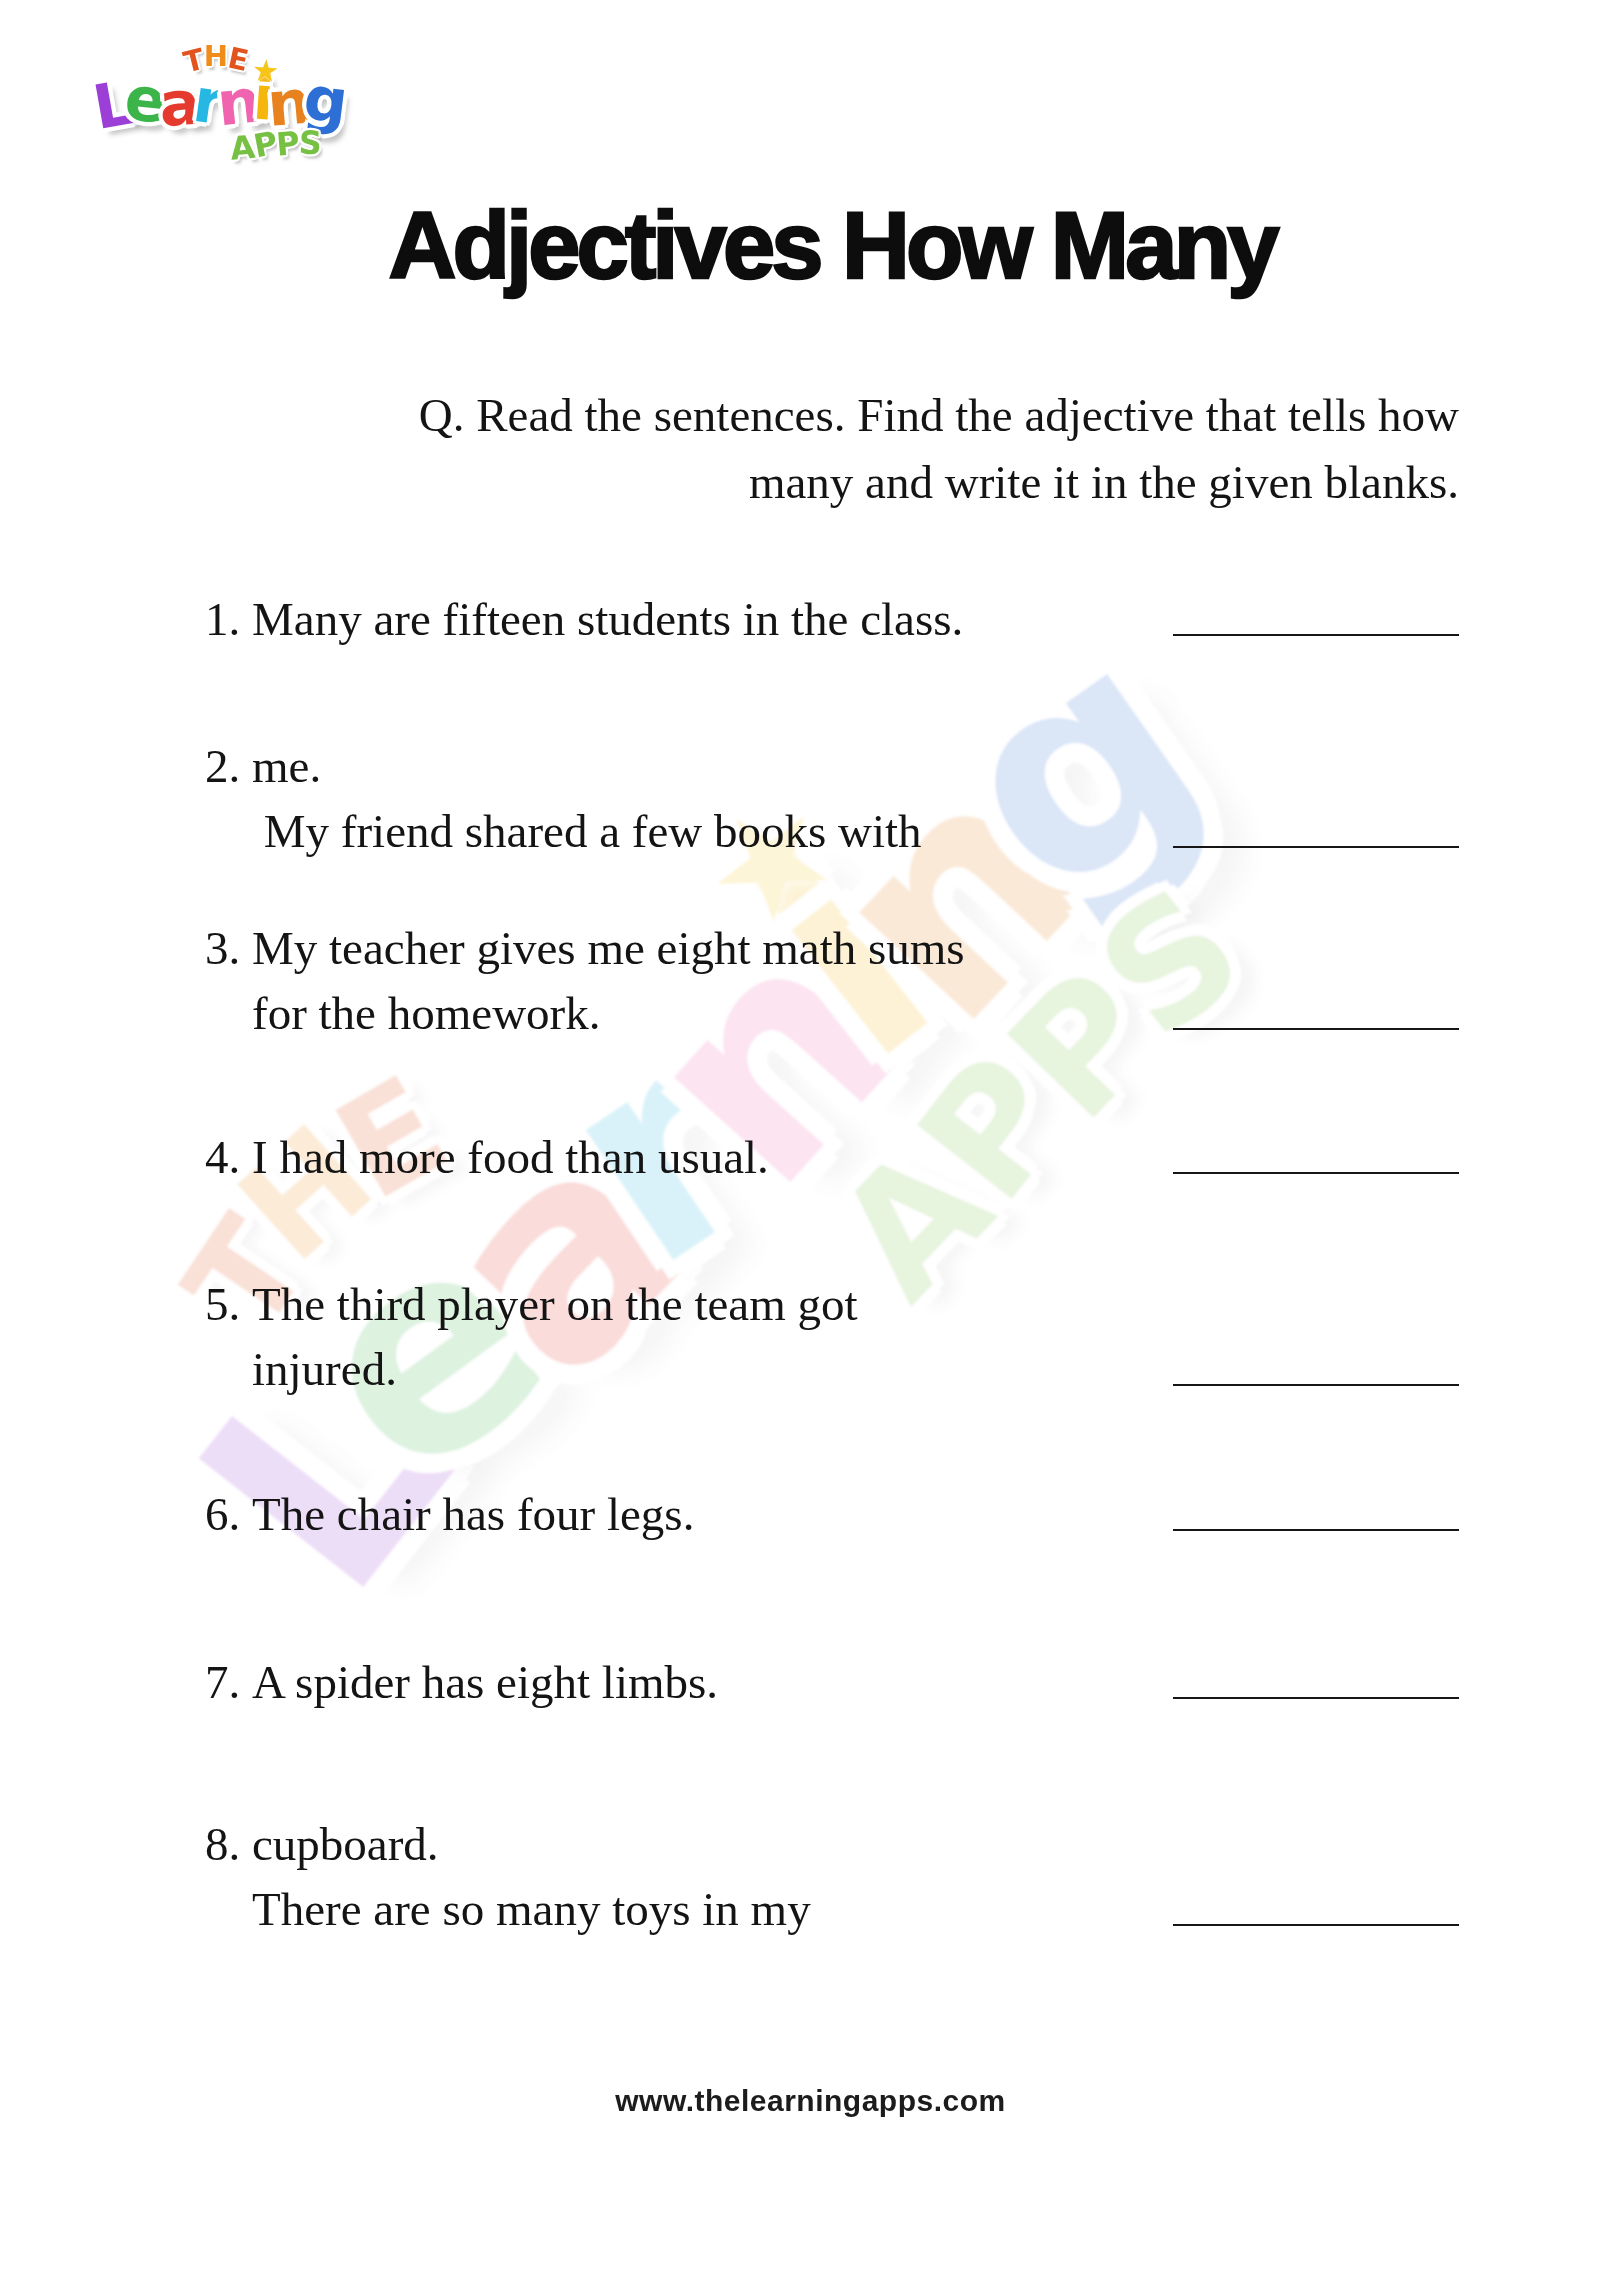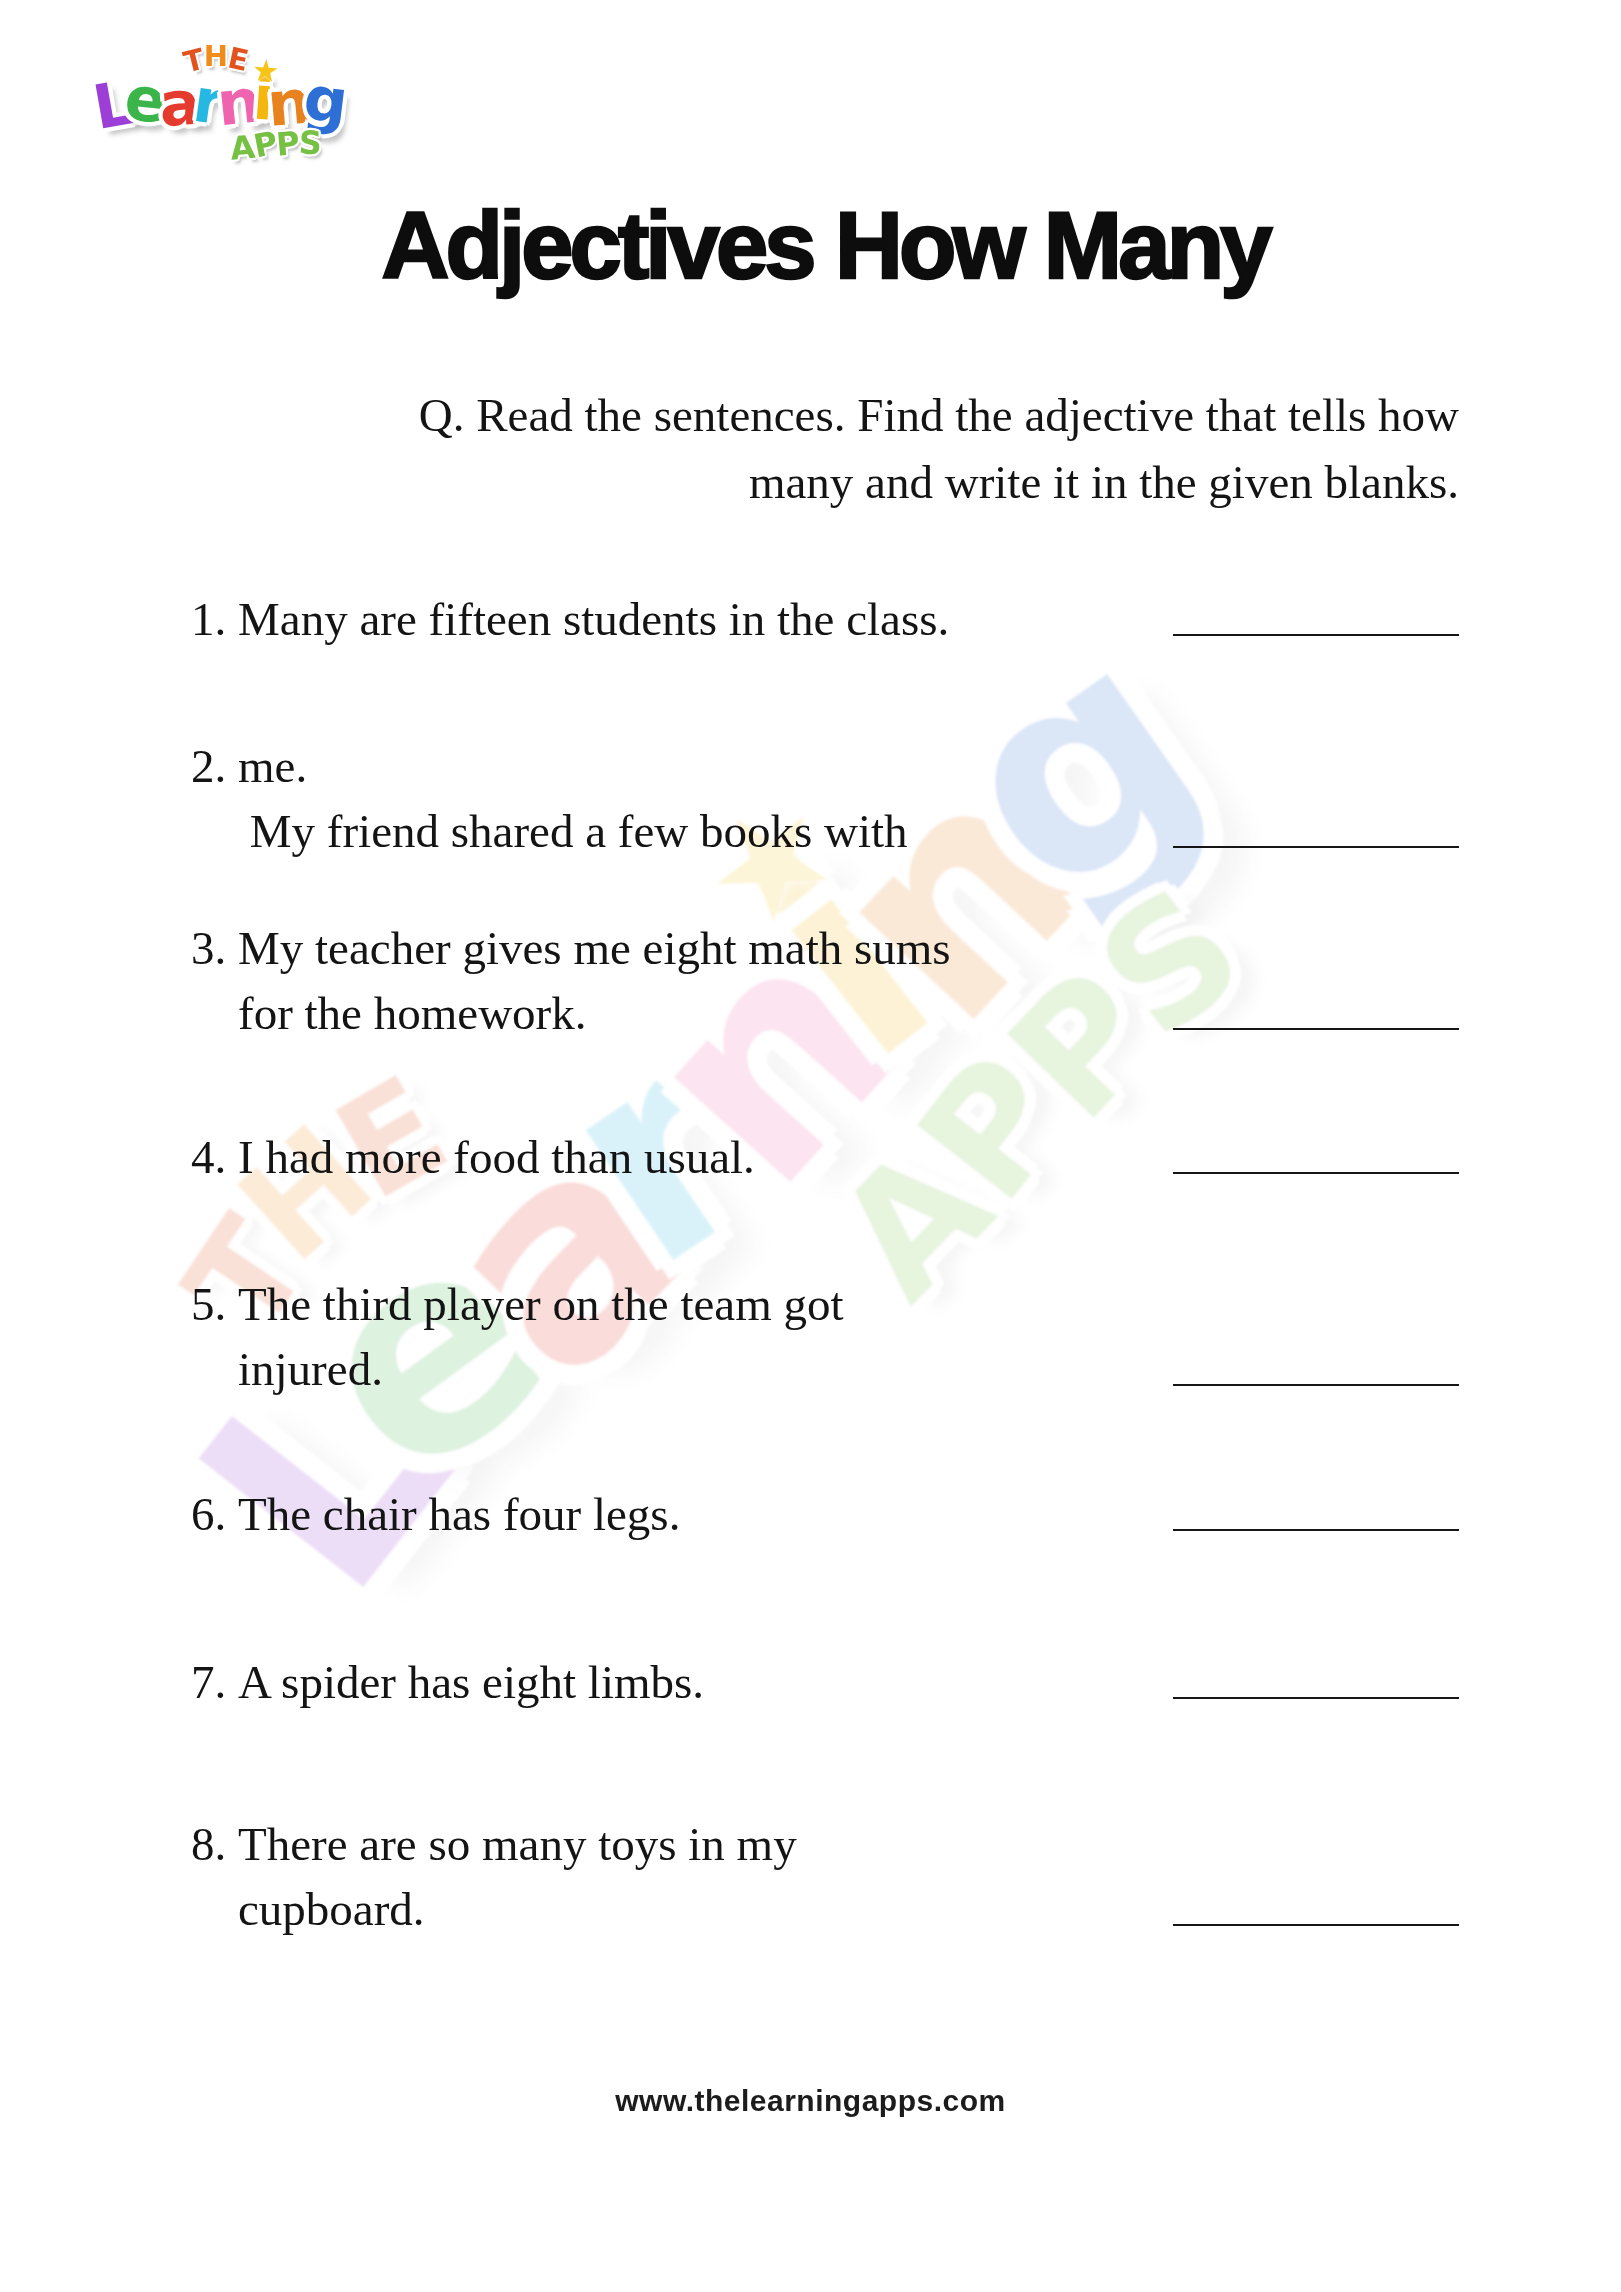--- a/index.html
+++ b/index.html
@@ -49,21 +49,21 @@
   .watermark{
     position:absolute; left:69px; top:774px; width:1392px; z-index:0;
     transform:rotate(-42deg); transform-origin:50% 50%;
     opacity:0.17; filter:blur(1px); pointer-events:none;
   }
   .watermark .w-the      { font-size:137px; margin-left:118px; }
   .watermark .w-learning { font-size:286px; letter-spacing:-27.4px; margin-top:-45px; }
   .watermark .w-apps     { font-size:165px; margin-left:637px; margin-top:-59px; transform:rotate(-4deg); }
 
   
-  .content { position:relative; z-index:2; padding:0 162px 0 191px; }
+  .content { position:relative; z-index:2; padding:0 162px 0 191px;margin-left:14px; }
 
   .title{
     padding-top:192px; text-align:center;
     font-family:"Liberation Sans", sans-serif; font-weight:900;
     font-size:94px; letter-spacing:-3.9px; color:#0d0d0d;
     -webkit-text-stroke:2.5px #0d0d0d;
   }
 
   .question{ margin-top:82px; font-size:47px; line-height:67px; color:#141414; }
   .question .line{ white-space:pre;text-align:right; }
@@ -180,22 +180,22 @@
           <span class="num">7.</span>
           <div class="line">A spider has eight limbs.</div>
           <div class="line"></div>
         </div>
         <div class="blank"></div>
       </div>
 
       <div class="item">
         <div class="sentence">
           <span class="num">8.</span>
+          <div class="line">cupboard.</div>
           <div class="line">There are so many toys in my</div>
-          <div class="line">cupboard.</div>
         </div>
         <div class="blank"></div>
       </div>
 
     </div>
   </div>
 
   <div class="footer">www.thelearningapps.com</div>
 
 </div>

